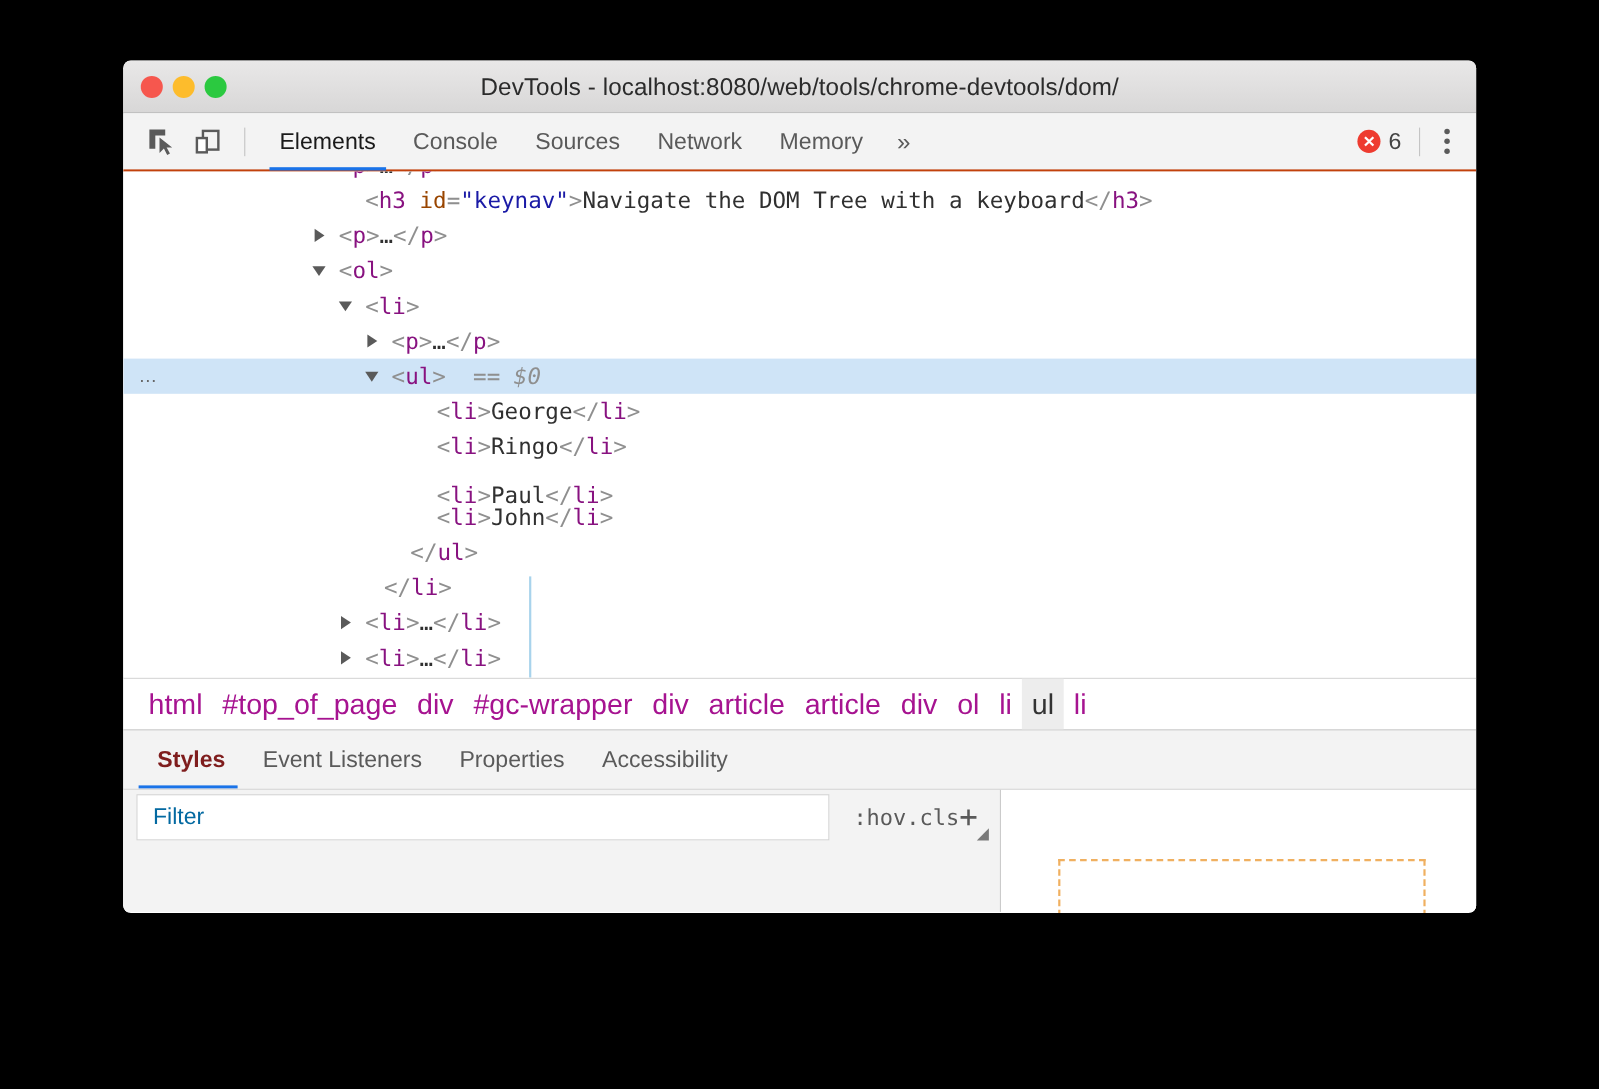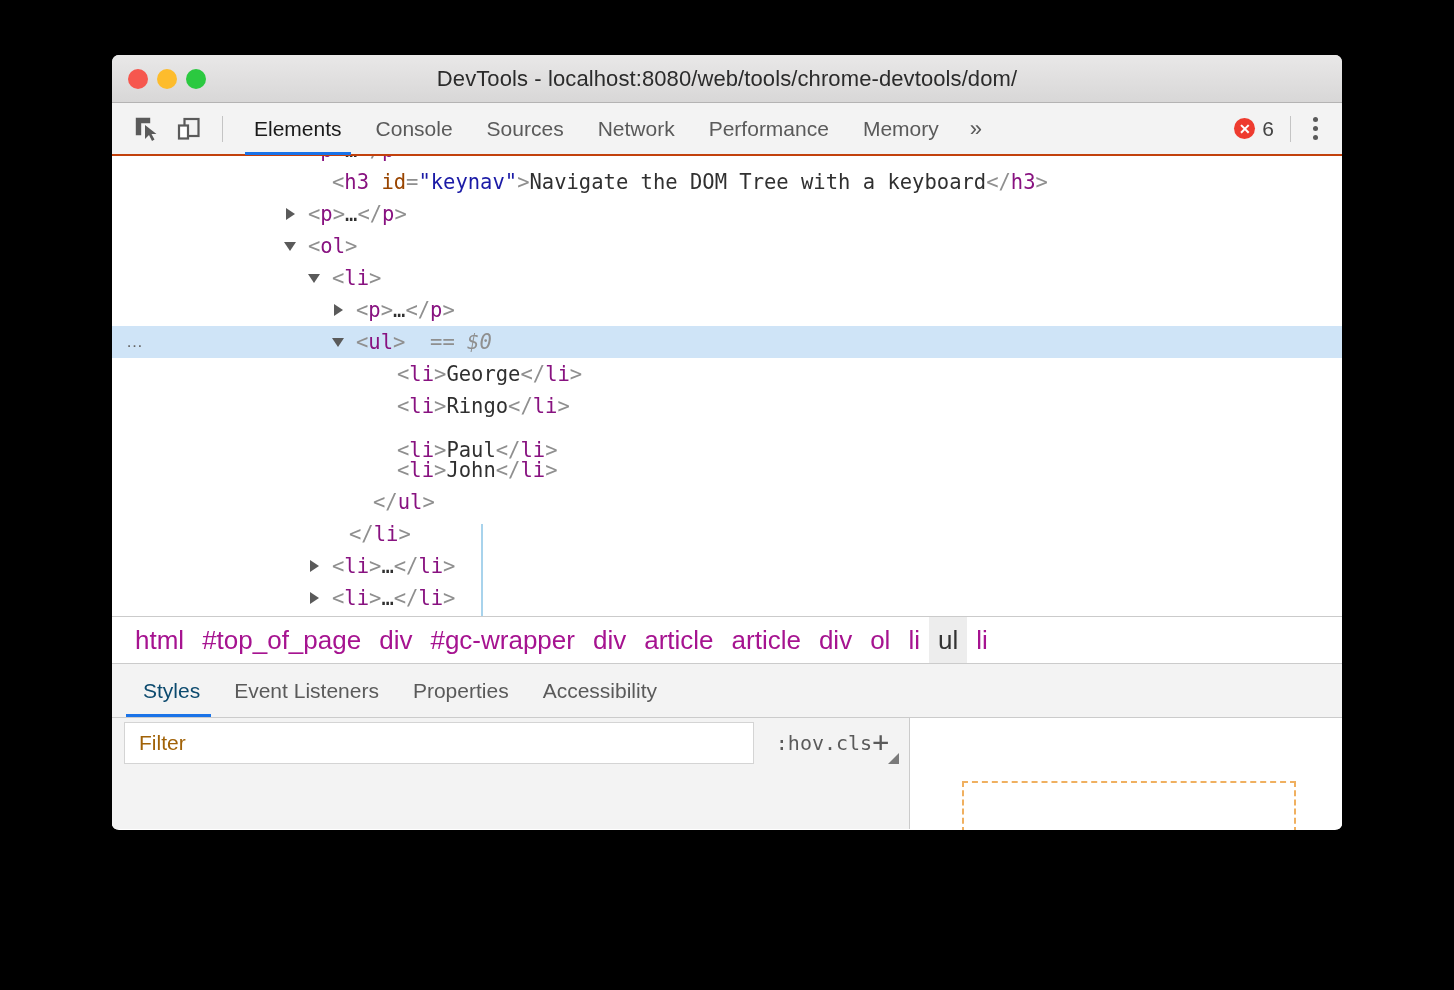--- a/index.html
+++ b/index.html
@@ -216,21 +216,21 @@
   }
   .side-tab {
     font-size: 21px;
     color: #5a5a5a;
     padding: 0 17px;
     height: 100%;
     display: flex; align-items: center;
     position: relative;
     cursor: pointer;
   }
-  .side-tab.active { color: #0c4a6e; }
+  .side-tab.active { color: #7f1d1d; font-weight: bold; }
   .side-tab.active::after {
     content: "";
     position: absolute;
     left: 0; right: 6px; bottom: 0;
     height: 3px;
     background: #1a73e8;
   }
 
   
   .styles-pane {
@@ -254,21 +254,21 @@
   }
   .filter-input {
     flex: 1;
     height: 42px;
     margin-left: 8px;
     background: #ffffff;
     border: 1px solid #d4d4d4;
     display: flex; align-items: center;
     padding-left: 14px;
     font-size: 21px;
-    color: #a16207;
+    color: #0369a1;
     font-family: "Liberation Sans", sans-serif;
     cursor: text;
   }
   .filter-btns {
     display: flex;
     align-items: center;
     padding: 0 16px 0 22px;
     font-family: "DejaVu Sans Mono", "Liberation Mono", monospace;
     font-size: 20px;
     color: #5a5a5a;
@@ -334,23 +334,20 @@
           <span>Elements</span>
         </div>
       <div class="tab">
           <span>Console</span>
         </div>
       <div class="tab">
           <span>Sources</span>
         </div>
       <div class="tab">
           <span>Network</span>
-        </div>
-      <div class="tab">
-          <span>Performance</span>
         </div>
       <div class="tab">
           <span>Memory</span>
         </div>
       <div class="tb-more">»</div>
     </div>
 
     <div class="tb-right">
       <div class="err-badge">
         <div class="err-circle">✕</div>

